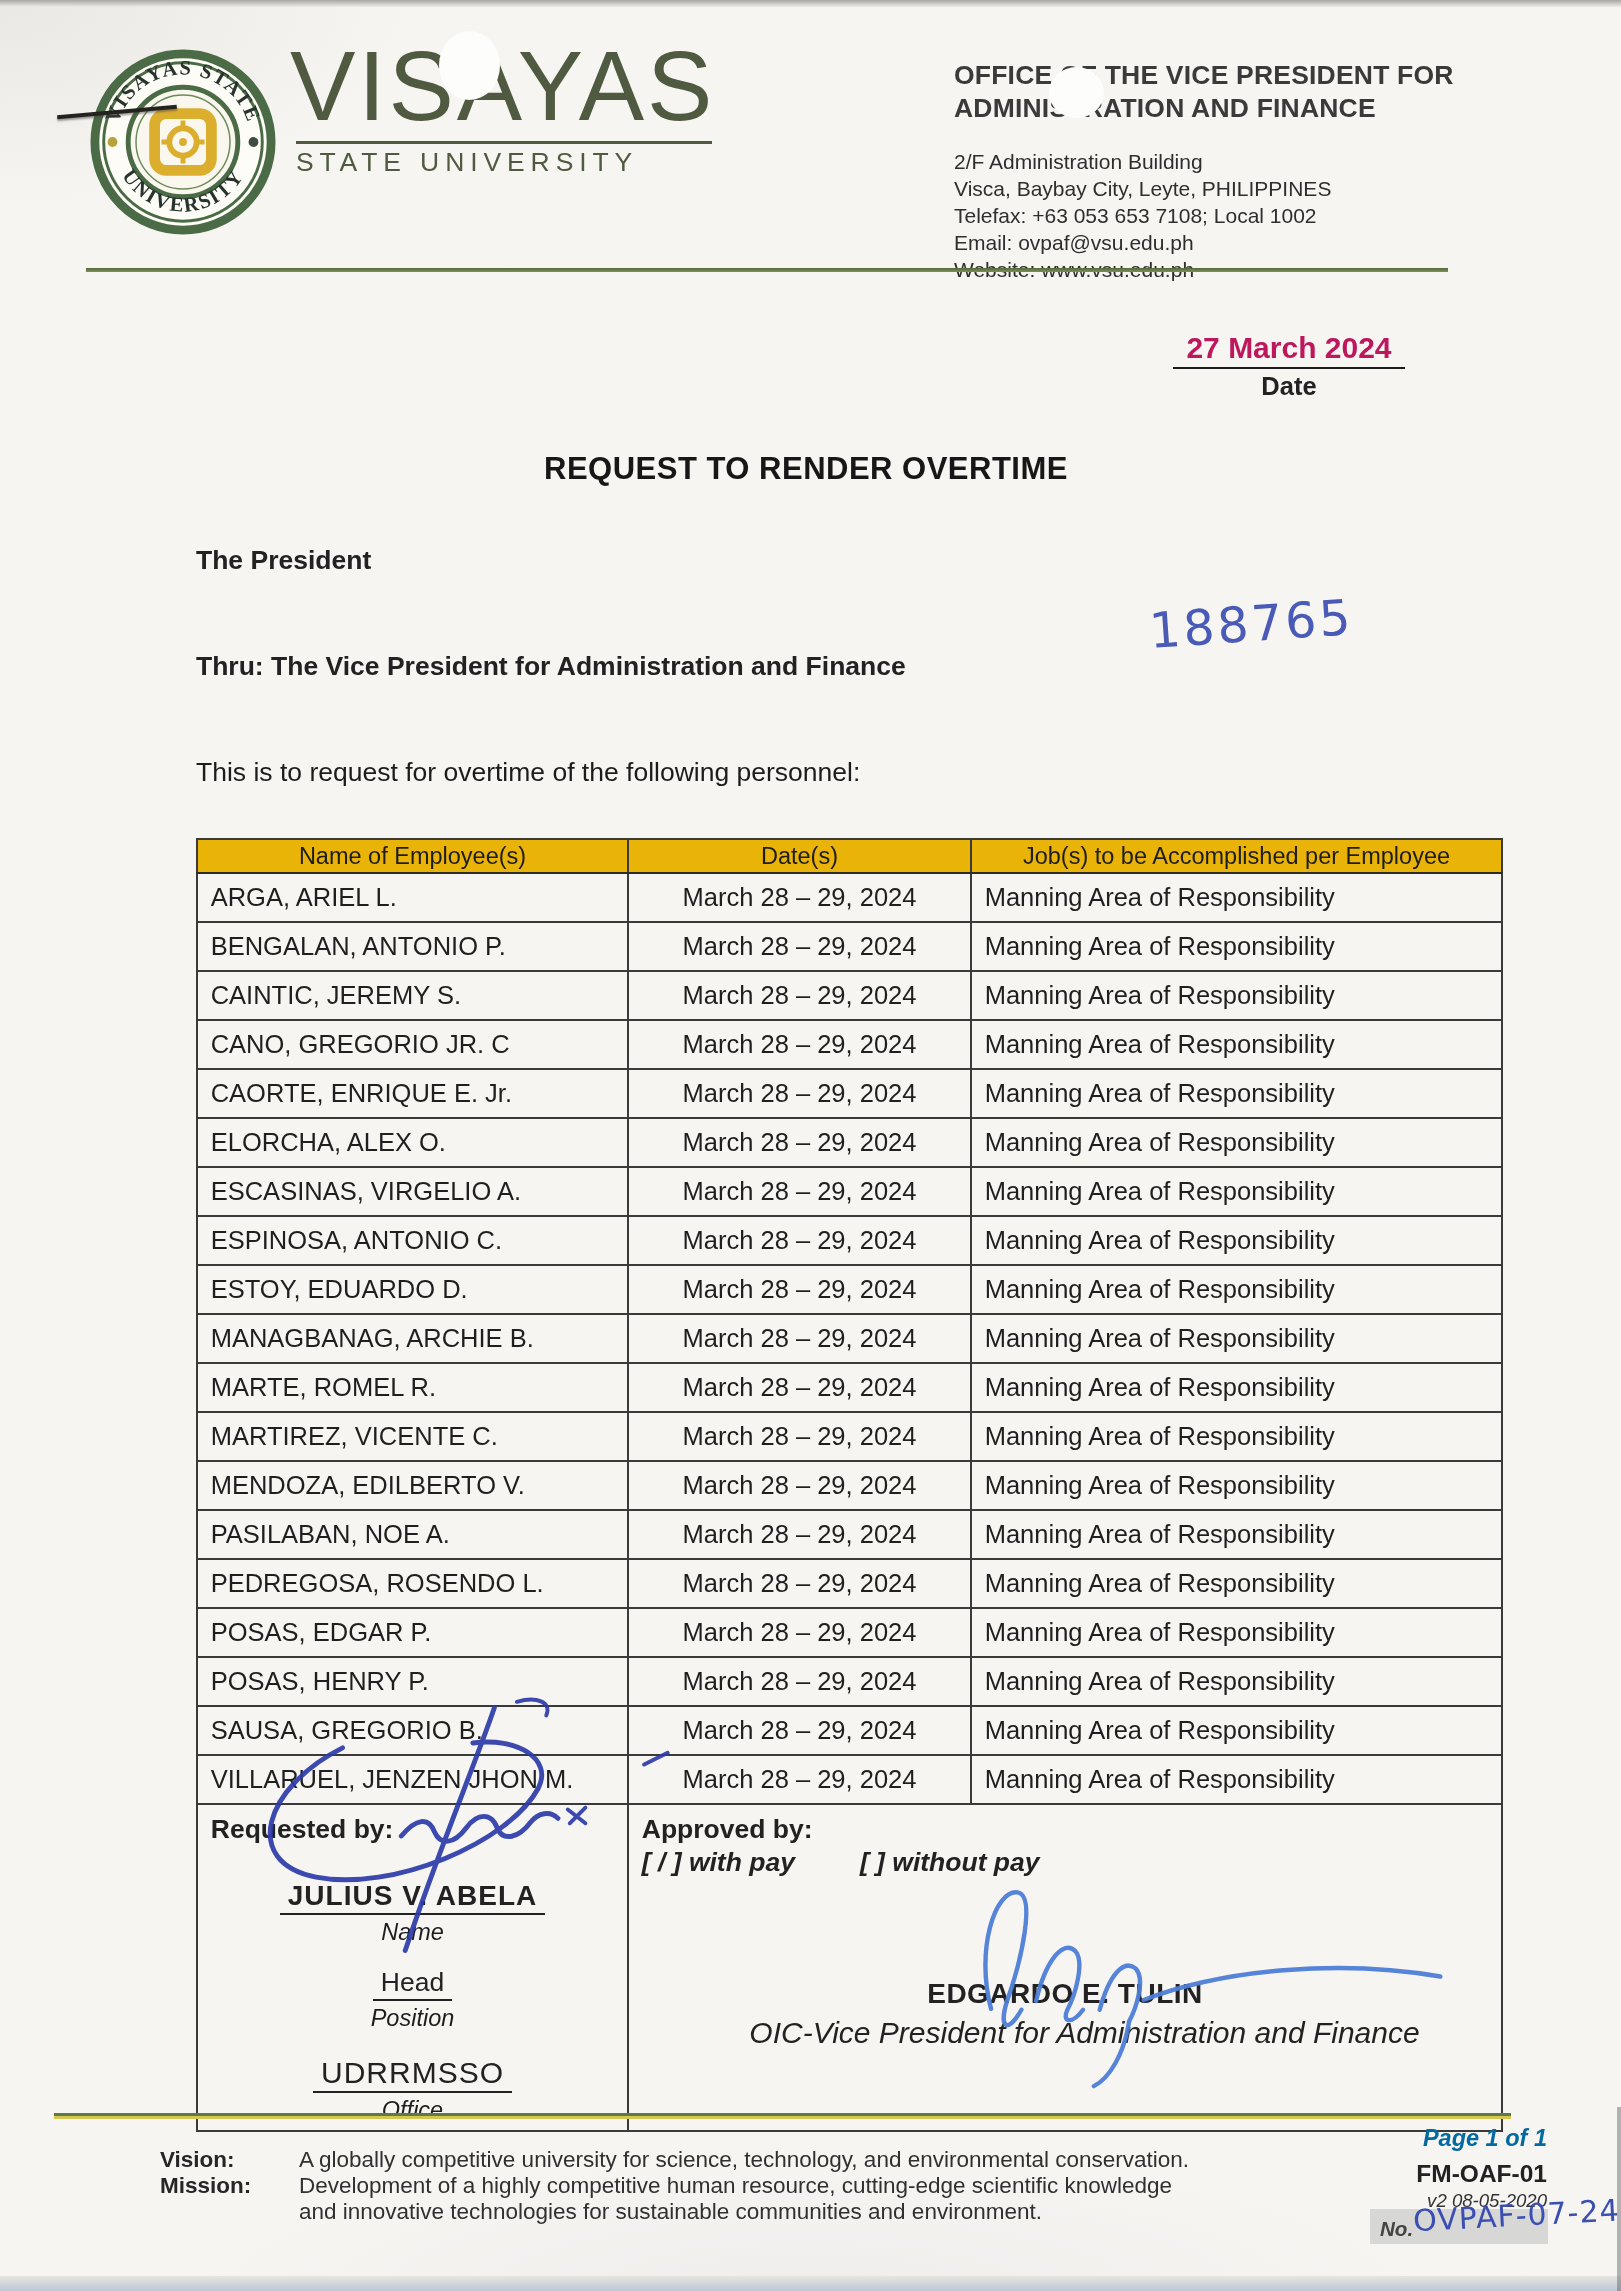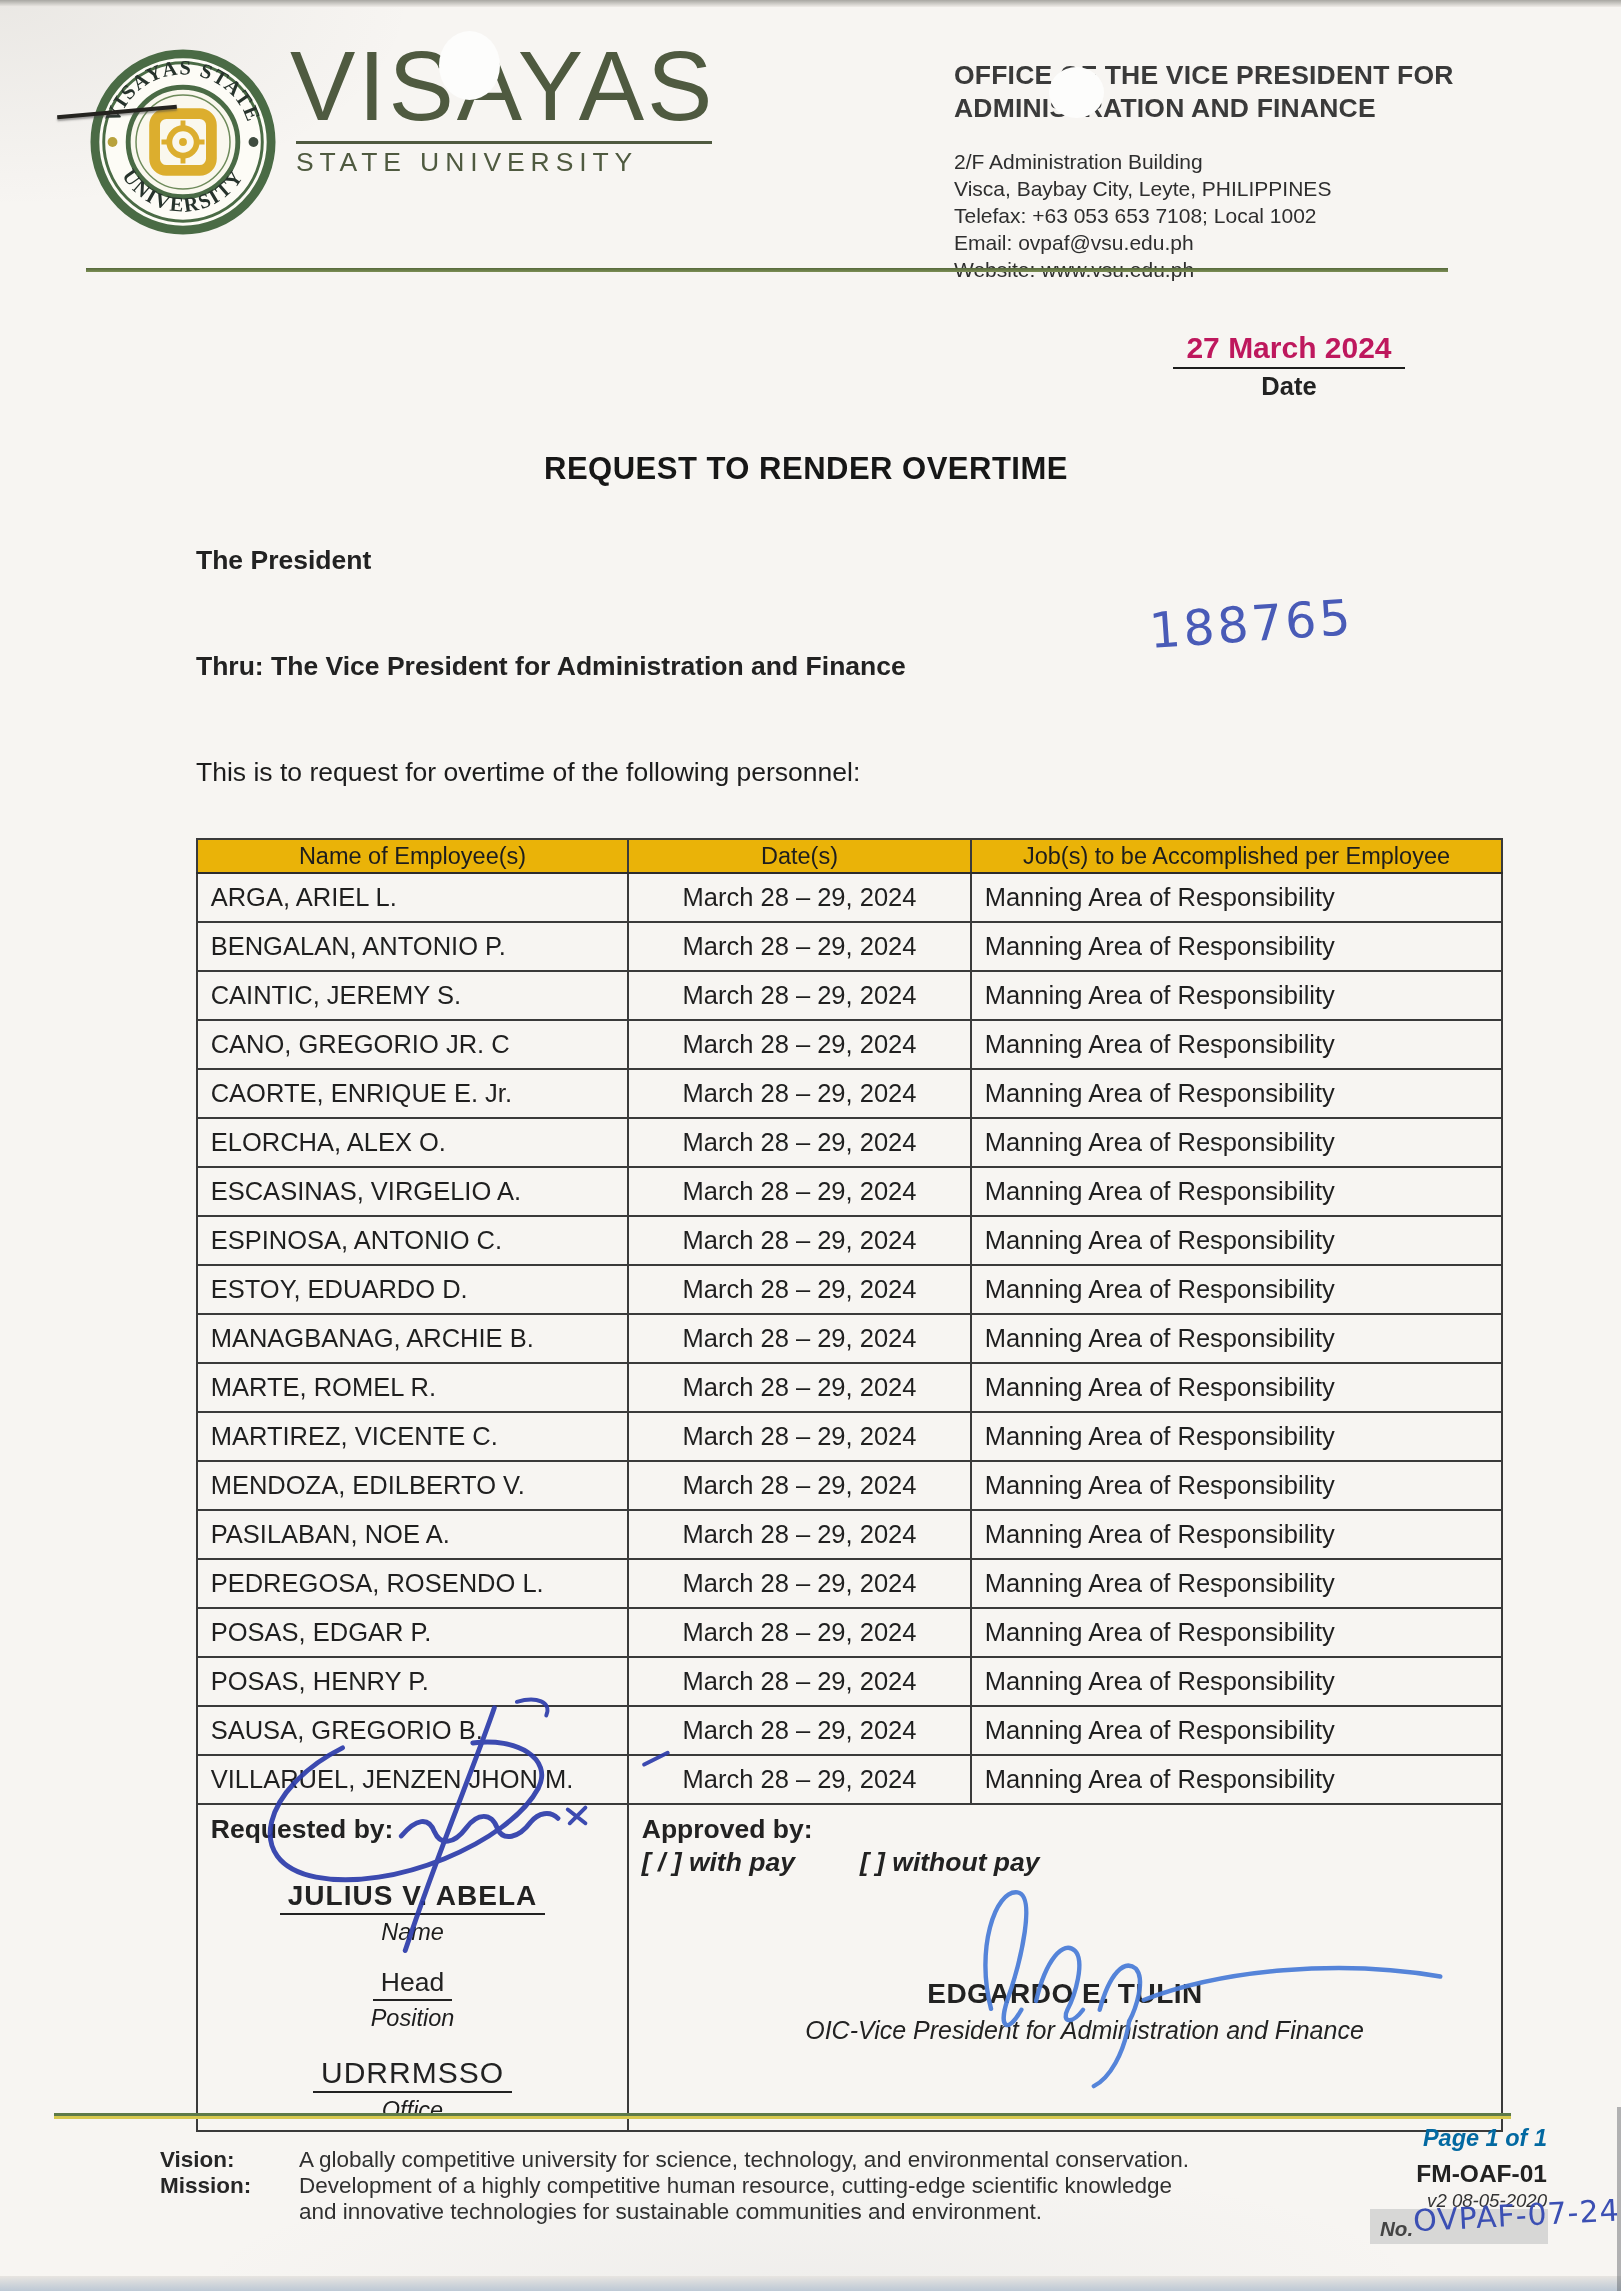--- a/index.html
+++ b/index.html
@@ -65,21 +65,21 @@
   .sig-label{font-size:26.5px;font-weight:700;padding:7.8px 0 0 11.8px;}
   .pay-line{font-size:26.5px;font-weight:700;padding:2px 0 0 11.8px;font-style:italic;}
   .pay-line .gap{display:inline-block;width:65px;}
   .sig-stack{text-align:center;}
   .u{border-bottom:2.9px solid #222;display:inline-block;padding:0 7.8px 1px 7.8px;}
   .sig-name{font-size:28px;font-weight:700;letter-spacing:1px;margin-top:35px;}
   .ital{font-size:23.5px;font-style:italic;margin-top:3.9px;color:#1d1d1d;}
   .sig-pos{font-size:26.5px;margin-top:21.6px;}
   .sig-off{font-size:30px;margin-top:23.5px;letter-spacing:1px;}
   .app-name{font-size:28px;font-weight:700;letter-spacing:0.5px;margin-top:100px;}
-  .app-title{font-size:25px;font-style:italic;margin-top:5.9px;padding-left:39px;}
+  .app-title{font-size:30px;font-style:italic;margin-top:5.9px;padding-left:39px;}
   .ink{position:absolute;pointer-events:none;}
 
   
   .footer-rule{position:absolute;left:54px;top:2113px;width:1457px;height:5.9px;
     background:linear-gradient(#5d7a48 0 45%, #d6c84e 55% 100%);}
   .vm-label{position:absolute;left:160px;font-size:22.5px;font-weight:700;color:#262626;}
   .vm-text{position:absolute;left:299px;font-size:22.5px;color:#303030;}
   .fright{position:absolute;width:255px;text-align:right;}
   .f-page{left:1292px;top:2125px;font-size:23.5px;font-weight:700;font-style:italic;color:#0369a1;}
   .f-code{left:1292px;top:2160px;font-size:24.5px;font-weight:700;color:#222;}

